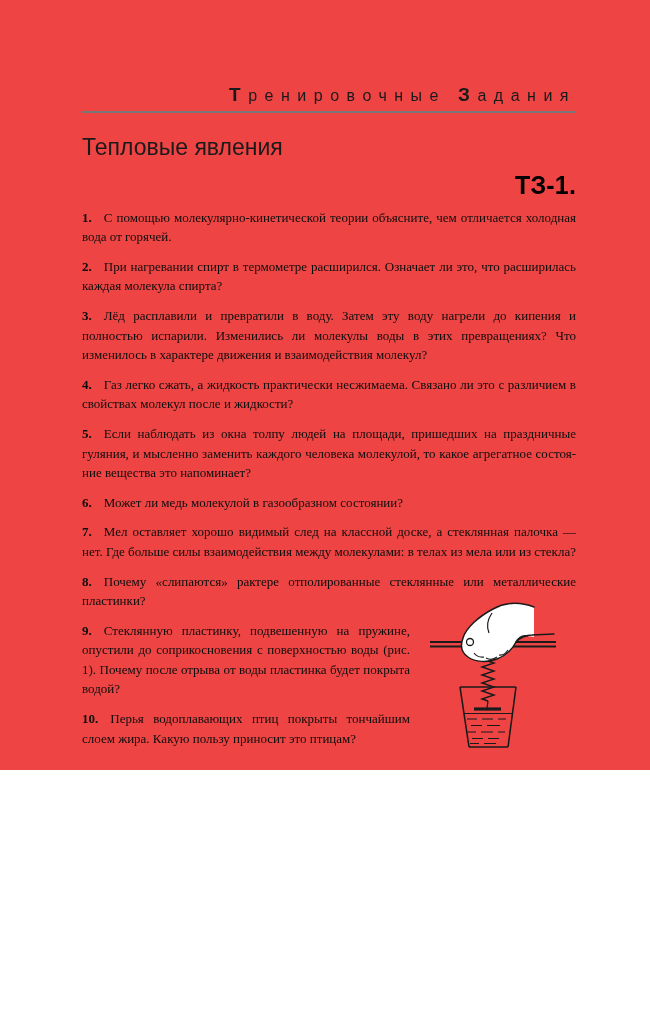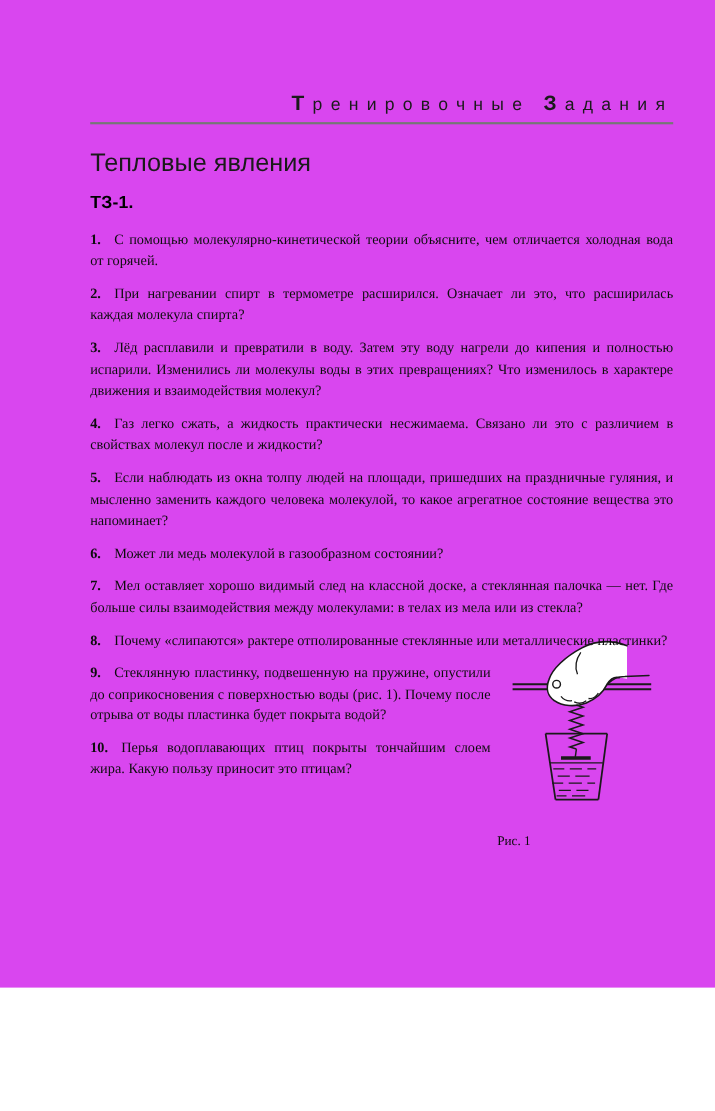--- a/index.html
+++ b/index.html
@@ -1,22 +1,22 @@
 <!DOCTYPE html>
 <html lang="ru"><head>
 <meta charset="utf-8">
 <style>
   html,body{margin:0;padding:0;background:#ffffff;}
   .page{
     position:relative;
-    width:650px;height:898px;
+    width:650px;height:770px;
     box-sizing:border-box;
-    background:#d946ef;
+    background:#ef4444;
     color:#111;
-    padding:86px 38px 0 82px;
+    padding:86px 74px 0 82px;
     overflow:hidden;
     font-family:"Liberation Serif", serif;
   }
   
   .runhead{
     text-align:right;
     font-family:"Liberation Sans", sans-serif;
     font-size:16px;
     color:#1a1a1a;
     padding-bottom:6px;
@@ -34,24 +34,25 @@
     font-size:23px;
     line-height:27px;
     color:#1a1a1a;
   }
   
   .task{
     display:flex;
     margin-top:14px;
     font-family:"Liberation Sans", sans-serif;
     font-weight:bold;
-    font-size:16px;
+    font-size:25px;
     line-height:20.6px;
     color:#000;
     letter-spacing:0.2px;
+    justify-content:flex-end;
   }
   .task-label{width:61px;flex:0 0 61px;}
   
   .questions{margin-top:12px;}
   .q{
     margin:0 0 10px 0;
     font-size:13px;
     line-height:19.6px;
     text-align:justify;
     color:#0d0d0d;

